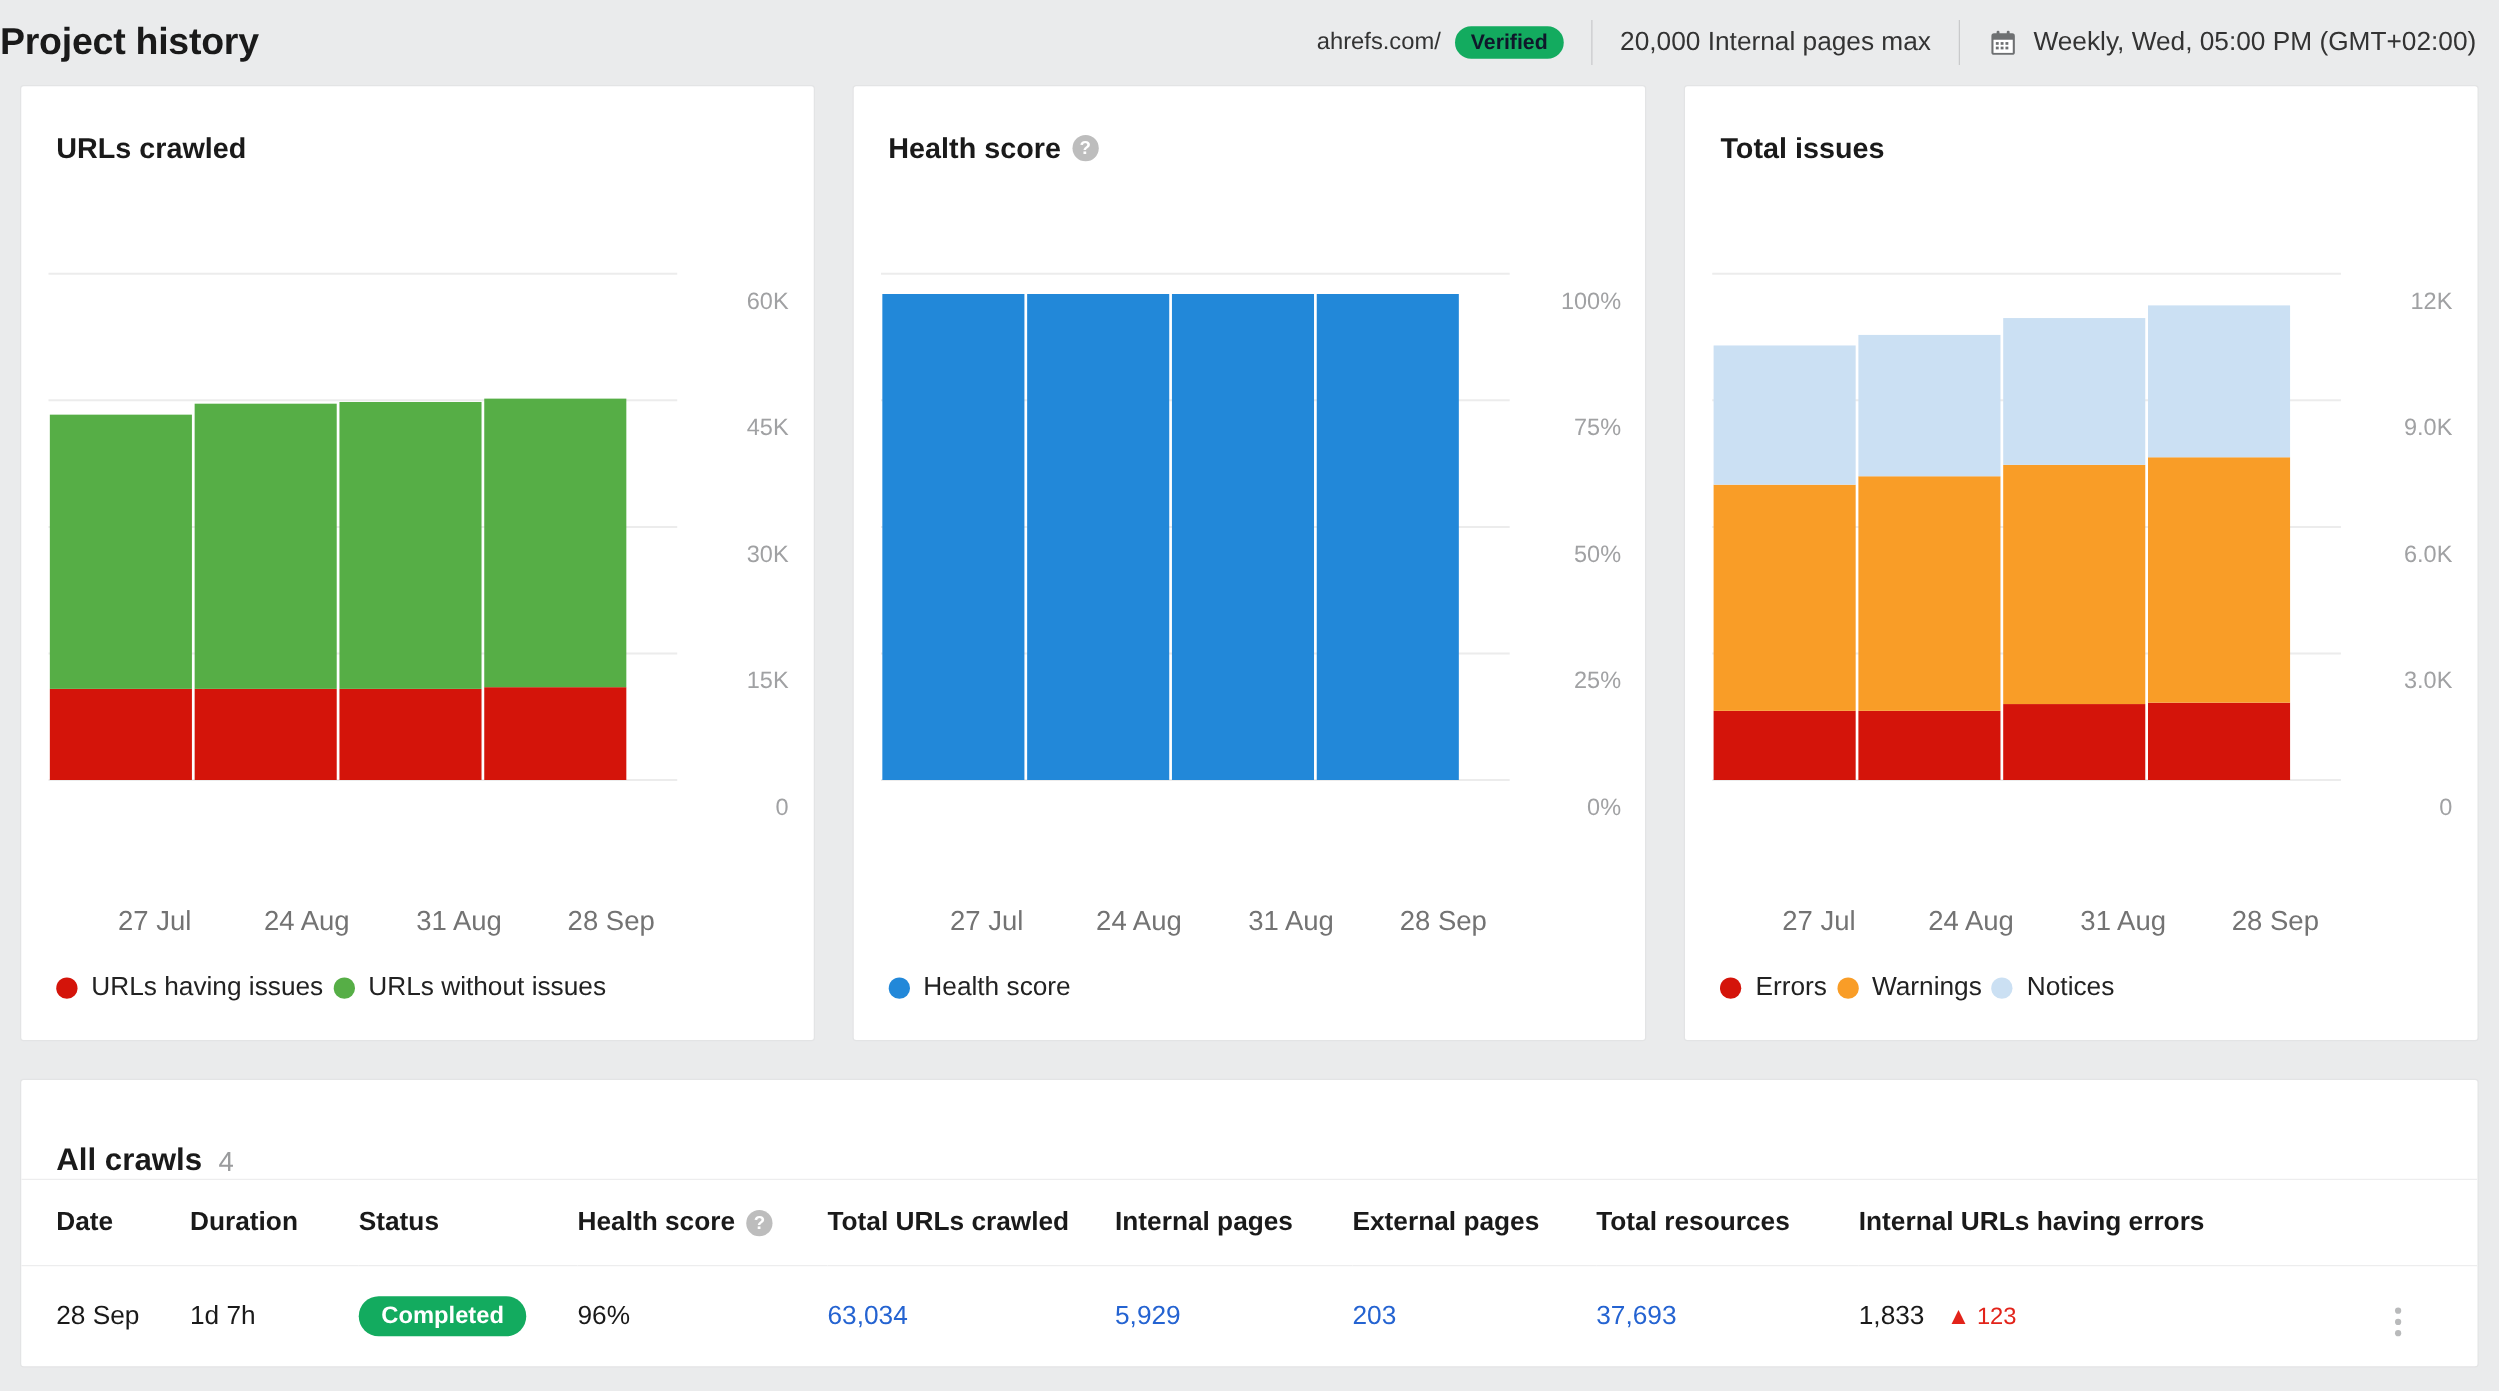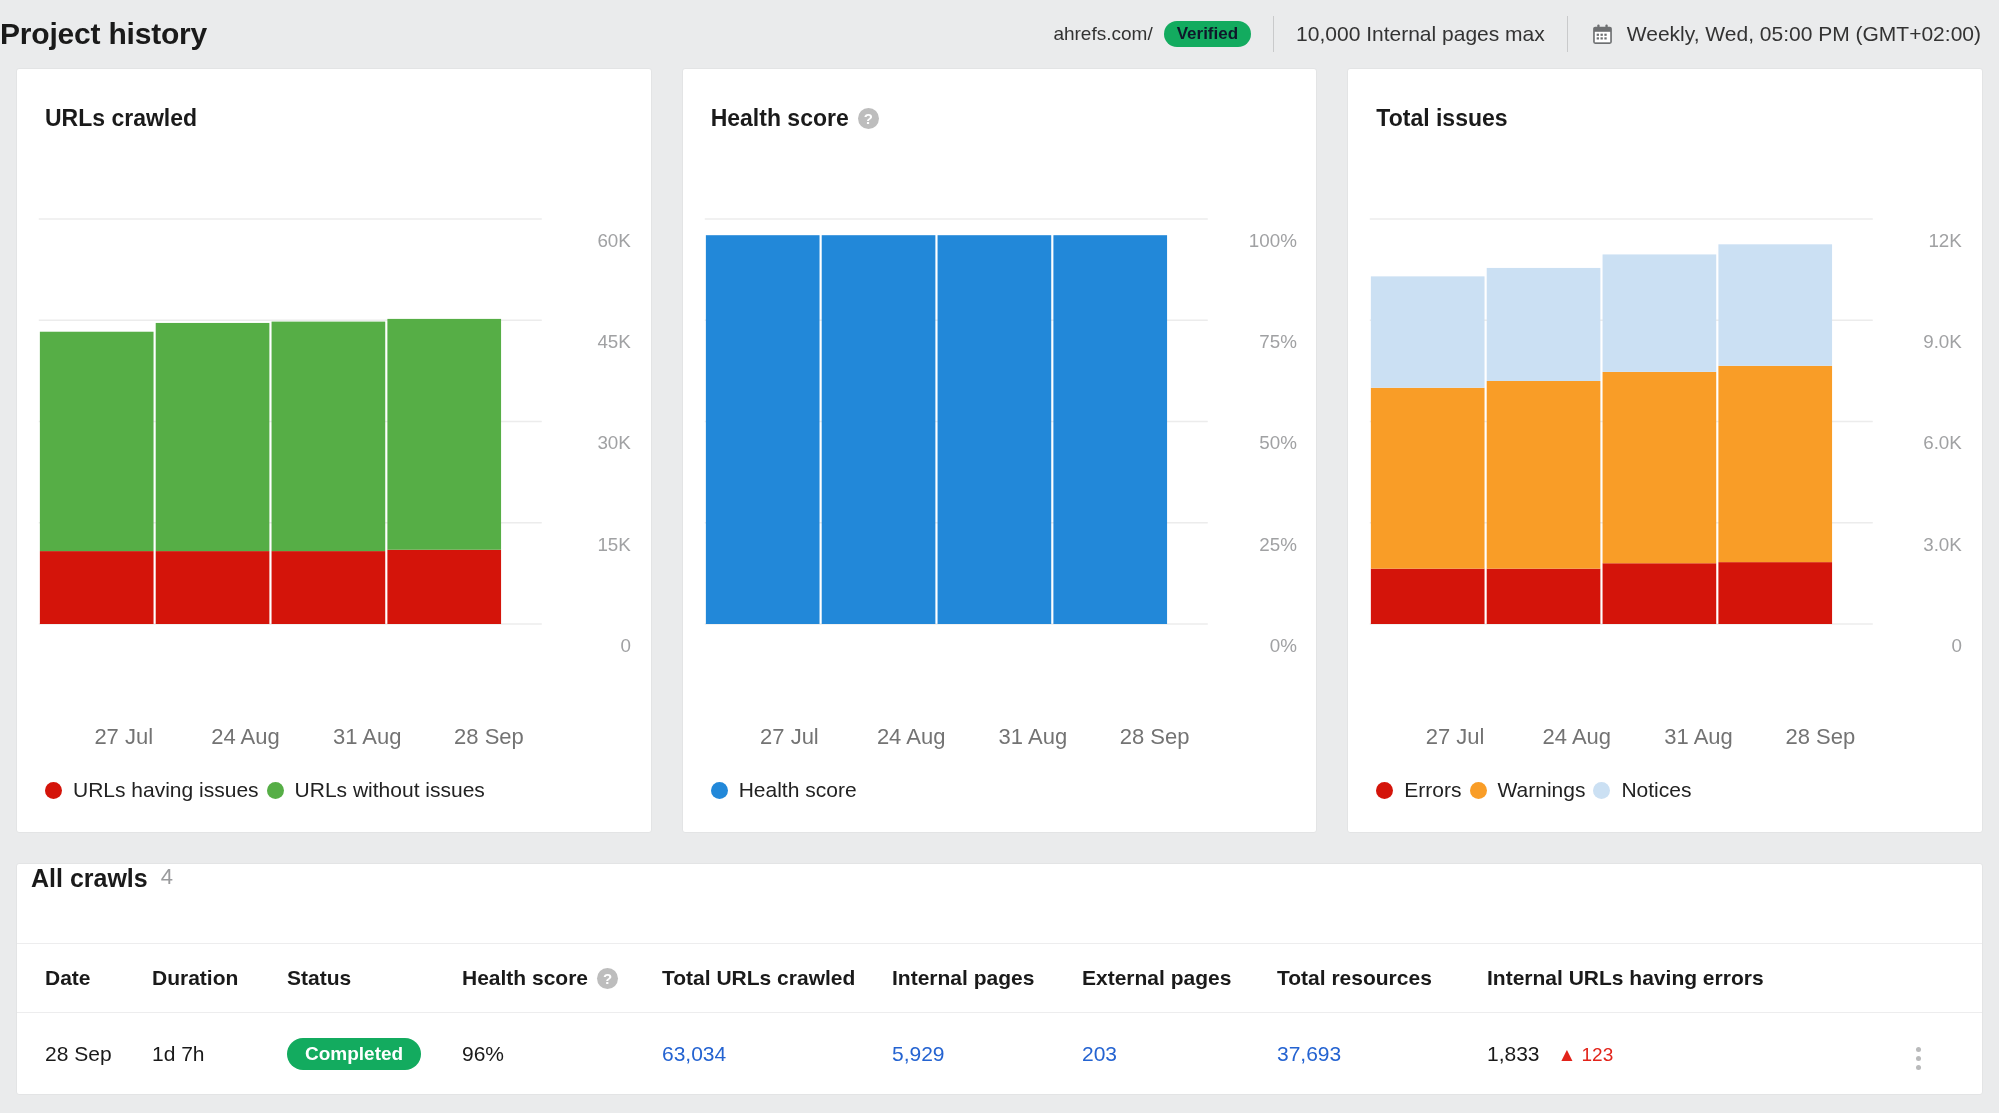--- a/index.html
+++ b/index.html
@@ -133,22 +133,22 @@
   .crawls {
     margin: 30px 16px 0;
     background: #fff;
     border: 1px solid #e3e4e5;
     border-radius: 3px;
     overflow: hidden;
   }
   .crawls-head {
     height: 80px;
     display: flex;
-    align-items: flex-start;
-    padding: 0 14px;
+    align-items: flex-end;
+    padding: 0 28px;
     border-bottom: 1px solid #ededee;
   }
   .crawls-title { font-size: 25px; font-weight: bold; color: #1a1a1a; }
   .crawls-count { font-size: 22px; color: #9a9b9d; margin-left: 13px; }
 
   table.crawls-table {
     width: 100%;
     border-collapse: collapse;
     table-layout: fixed;
   }
@@ -209,21 +209,21 @@
 </style>
 </head>
 <body>
 
 <div class="topbar">
   <div class="page-title">Project history</div>
   <div class="topbar-right">
     <span class="domain-txt">ahrefs.com/</span>
     <span class="verified-badge">Verified</span>
     <span class="vsep"></span>
-    <span>10,000 Internal pages max</span>
+    <span>20,000 Internal pages max</span>
     <span class="vsep"></span>
     <span class="cal-icon">
       <svg width="25" height="25" viewBox="0 0 24 24" aria-hidden="true">
         <rect x="3" y="4.5" width="18" height="16.5" rx="2" fill="#6e7072"></rect>
         <rect x="4.6" y="9.4" width="14.8" height="10.1" fill="#ffffff"></rect>
         <rect x="7" y="2.4" width="2.2" height="4" rx="1" fill="#6e7072"></rect>
         <rect x="14.8" y="2.4" width="2.2" height="4" rx="1" fill="#6e7072"></rect>
         <g fill="#6e7072">
           <rect x="6.4" y="11.2" width="2.2" height="2.1"></rect>
             <rect x="10.1" y="11.2" width="2.2" height="2.1"></rect>

